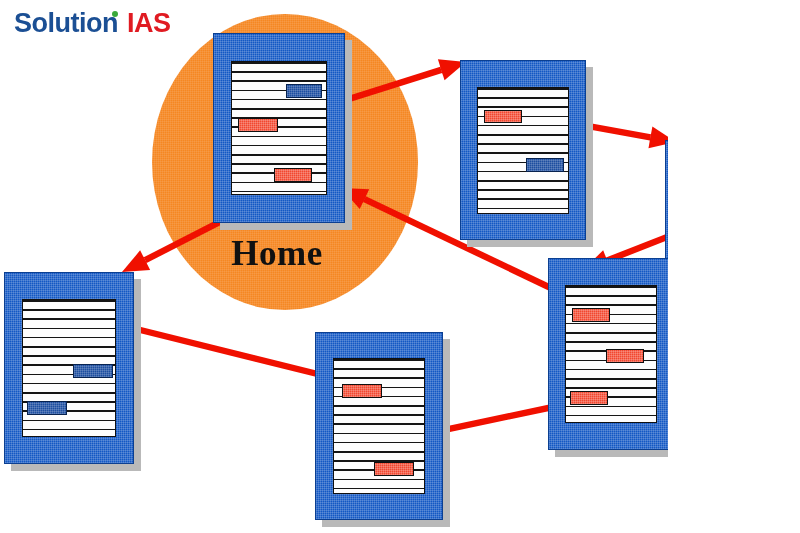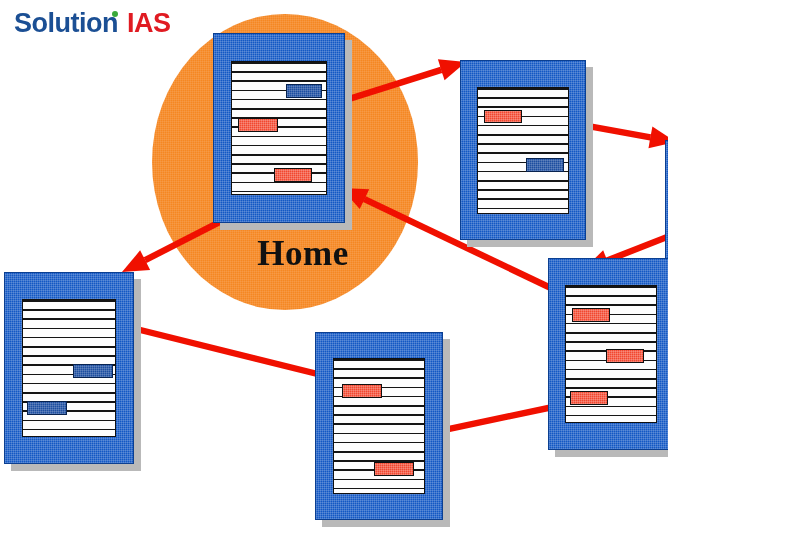--- a/index.html
+++ b/index.html
@@ -25,21 +25,21 @@
   
   #ellipse{
     position:absolute;left:152px;top:14px;width:266px;height:296px;
     border-radius:50%;
     background:
       repeating-linear-gradient(0deg, rgba(255,255,255,.085) 0 1px, rgba(0,0,0,0) 1px 2px),
       repeating-linear-gradient(90deg, rgba(255,255,255,.085) 0 1px, rgba(0,0,0,0) 1px 2px),
       #f58722;
   }
   #home-label{
-    position:absolute;left:170px;top:234px;width:266px;
+    position:absolute;left:144px;top:234px;width:266px;
     text-align:center;
     font-family:"Liberation Serif",serif;
     font-size:35px;font-weight:bold;color:#111111;
     letter-spacing:0.5px;
   }
 
   
   .page{position:absolute;}
   .page .shadow{
     position:absolute;left:7px;top:7px;right:-7px;bottom:-7px;

